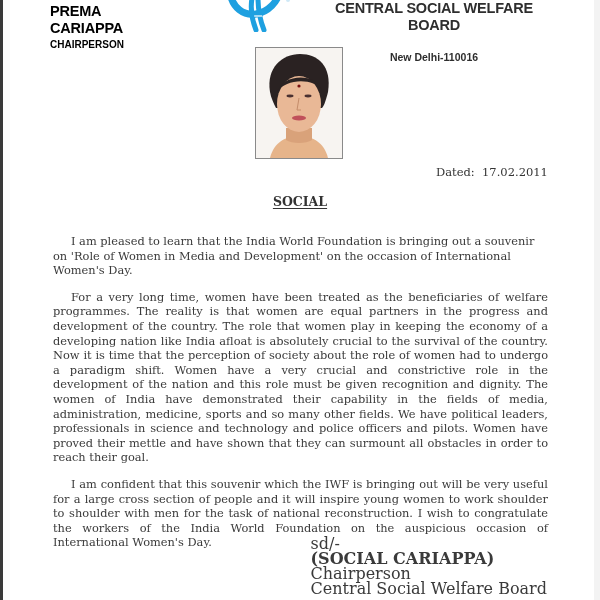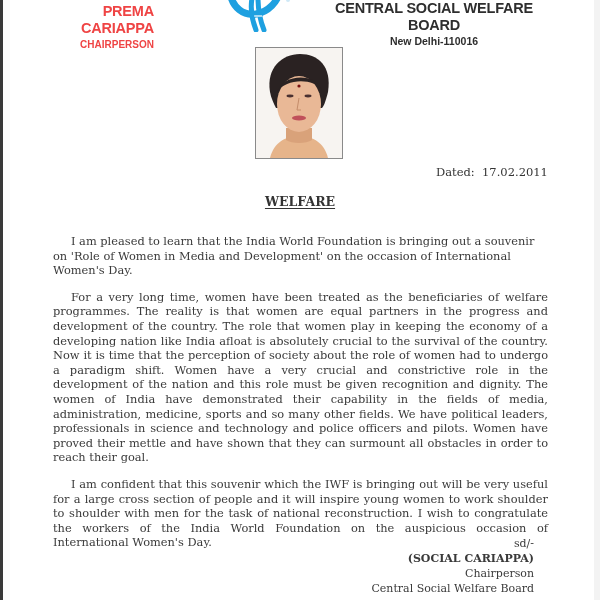--- a/index.html
+++ b/index.html
@@ -26,26 +26,25 @@
       position: absolute;
       right: 0;
       top: 0;
       width: 6px;
       height: 600px;
       background: #f3f3f3;
     }
     .letterhead-left {
       position: absolute;
       top: 3px;
-      left: 36px;
+      left: 50px;
       width: 118px;
-      text-align: right;
       font-family: "Liberation Sans", sans-serif;
       font-weight: bold;
-      color: #ef4444;
+      color: #000000;
     }
     .letterhead-left .name {
       font-size: 14.5px;
       line-height: 17px;
       letter-spacing: -0.2px;
     }
     .letterhead-left .title {
       font-size: 10px;
       line-height: 13px;
       margin-top: 1px;
@@ -68,21 +67,21 @@
       color: #2e2e2e;
     }
     .letterhead-right .org {
       font-size: 14.5px;
       line-height: 17px;
       letter-spacing: -0.2px;
     }
     .letterhead-right .addr {
       font-size: 10.5px;
       line-height: 13px;
-      margin-top: 1px;
+      margin-top: 17px;
     }
     .photo-frame {
       position: absolute;
       left: 255px;
       top: 47px;
       width: 88px;
       height: 112px;
       border: 1px solid #8a8a8a;
       background: #ffffff;
       box-sizing: border-box;
@@ -127,24 +126,23 @@
     }
     .body-text p {
       margin: 12px 0 11px 0;
       text-indent: 18px;
       text-align: justify;
     }
     .p1 { text-align: left !important; }
     .signature {
       position: absolute;
       top: 536px;
-      right: 66px;
-      text-align: right;
-      font-family: "DejaVu Serif", serif;
-      font-size: 11px;
+      right: 53px;
+      font-family: "DejaVu Serif", serif;
+      font-size: 16px;
       line-height: 15px;
       color: #3a3a3a;
     }
     .signature .sign-name {
       font-weight: bold;
     }
   </style>
 </head>
 <body>
 
@@ -190,21 +188,21 @@
 
     <path d="M43 50 L 41 62 L 45 62" fill="none" stroke="#c48c6a" stroke-width="1"></path>
 
     <ellipse cx="43" cy="70" rx="7" ry="2.5" fill="#c0505a"></ellipse>
   </svg>
 </div>
 
 <div class="date">Dated:  17.02.2011</div>
 
 <div class="heading">
-  <span>WELFARE</span>
+  <span>SOCIAL</span>
 </div>
 
 <div class="body-text">
   <p class="p1">I am pleased to learn that the India World Foundation is bringing out a souvenir on 'Role of Women in Media and Development' on the occasion of International Women's Day.</p>
   <p>For a very long time, women have been treated as the beneficiaries of welfare programmes.  The reality is that women are equal partners in the progress and development of the country.  The role that women play in keeping the economy of a developing nation like India afloat is absolutely crucial to the survival of the country. Now it is time that the perception of society about the role of women had to undergo a paradigm shift.  Women have a very crucial and constrictive role in the development of the nation and this role must be given recognition and dignity.  The women of India have demonstrated their capability in the fields of media, administration, medicine, sports and so many other fields.  We have political leaders, professionals in science and technology and police officers and pilots.  Women have proved their mettle and have shown that they can surmount all obstacles in order to reach their goal.</p>
   <p>I am confident that this souvenir which the IWF is bringing out will be very useful for a large cross section of people and it will inspire young women to work shoulder to shoulder with men for the task of national reconstruction.  I wish to congratulate the workers of the India World Foundation on the auspicious occasion of International Women's Day.</p>
 </div>
 
 <div class="signature">
   <div>sd/-</div>

